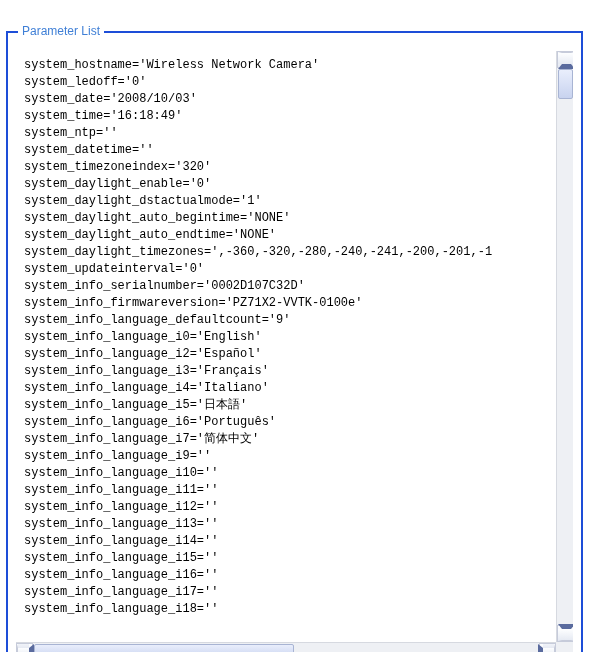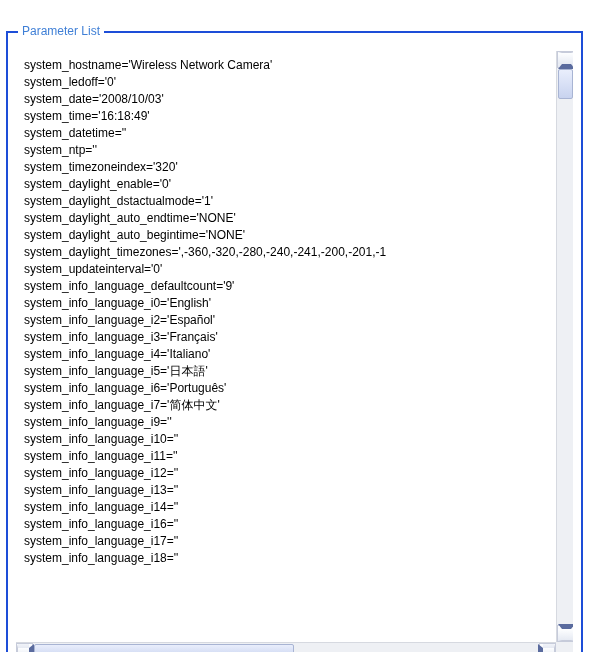--- a/index.html
+++ b/index.html
@@ -32,21 +32,21 @@
     width: 100%;
     height: 608px;
     overflow: hidden;
     background: #ffffff;
   }
   .content {
     position: absolute;
     top: 0;
     left: 8px;
     padding-top: 6px;
-    font-family: Liberation Sans, sans-serif;
+    font-family: Liberation Mono, monospace;
     font-size: 12px;
     line-height: 17px;
     white-space: nowrap;
     color: #000000;
   }
   .content .row { display: block; }
   
   .vscroll {
     position: absolute;
     top: 0;
@@ -133,43 +133,46 @@
 
 <div class="fieldset">
   <div class="legend">Parameter List</div>
 
   <div class="scrollpane">
     <div class="content" id="param-content">
         <span class="row">system_hostname='Wireless Network Camera'</span>
         <span class="row">system_ledoff='0'</span>
         <span class="row">system_date='2008/10/03'</span>
         <span class="row">system_time='16:18:49'</span>
+        <span class="row">system_ntp=''</span>
         <span class="row">system_datetime=''</span>
-        <span class="row">system_ntp=''</span>
         <span class="row">system_timezoneindex='320'</span>
         <span class="row">system_daylight_enable='0'</span>
         <span class="row">system_daylight_dstactualmode='1'</span>
+        <span class="row">system_daylight_auto_begintime='NONE'</span>
         <span class="row">system_daylight_auto_endtime='NONE'</span>
-        <span class="row">system_daylight_auto_begintime='NONE'</span>
         <span class="row">system_daylight_timezones=',-360,-320,-280,-240,-241,-200,-201,-1</span>
         <span class="row">system_updateinterval='0'</span>
+        <span class="row">system_info_serialnumber='0002D107C32D'</span>
+        <span class="row">system_info_firmwareversion='PZ71X2-VVTK-0100e'</span>
         <span class="row">system_info_language_defaultcount='9'</span>
         <span class="row">system_info_language_i0='English'</span>
         <span class="row">system_info_language_i2='Español'</span>
         <span class="row">system_info_language_i3='Français'</span>
         <span class="row">system_info_language_i4='Italiano'</span>
         <span class="row">system_info_language_i5='日本語'</span>
         <span class="row">system_info_language_i6='Português'</span>
         <span class="row">system_info_language_i7='简体中文'</span>
         <span class="row">system_info_language_i9=''</span>
         <span class="row">system_info_language_i10=''</span>
         <span class="row">system_info_language_i11=''</span>
         <span class="row">system_info_language_i12=''</span>
         <span class="row">system_info_language_i13=''</span>
         <span class="row">system_info_language_i14=''</span>
+        <span class="row">system_info_language_i15=''</span>
         <span class="row">system_info_language_i16=''</span>
         <span class="row">system_info_language_i17=''</span>
         <span class="row">system_info_language_i18=''</span>
       </div>
 
     <div class="vscroll">
       <div class="up">
           <span class="arrow up"></span>
         </div>
       <div class="thumb"></div>

